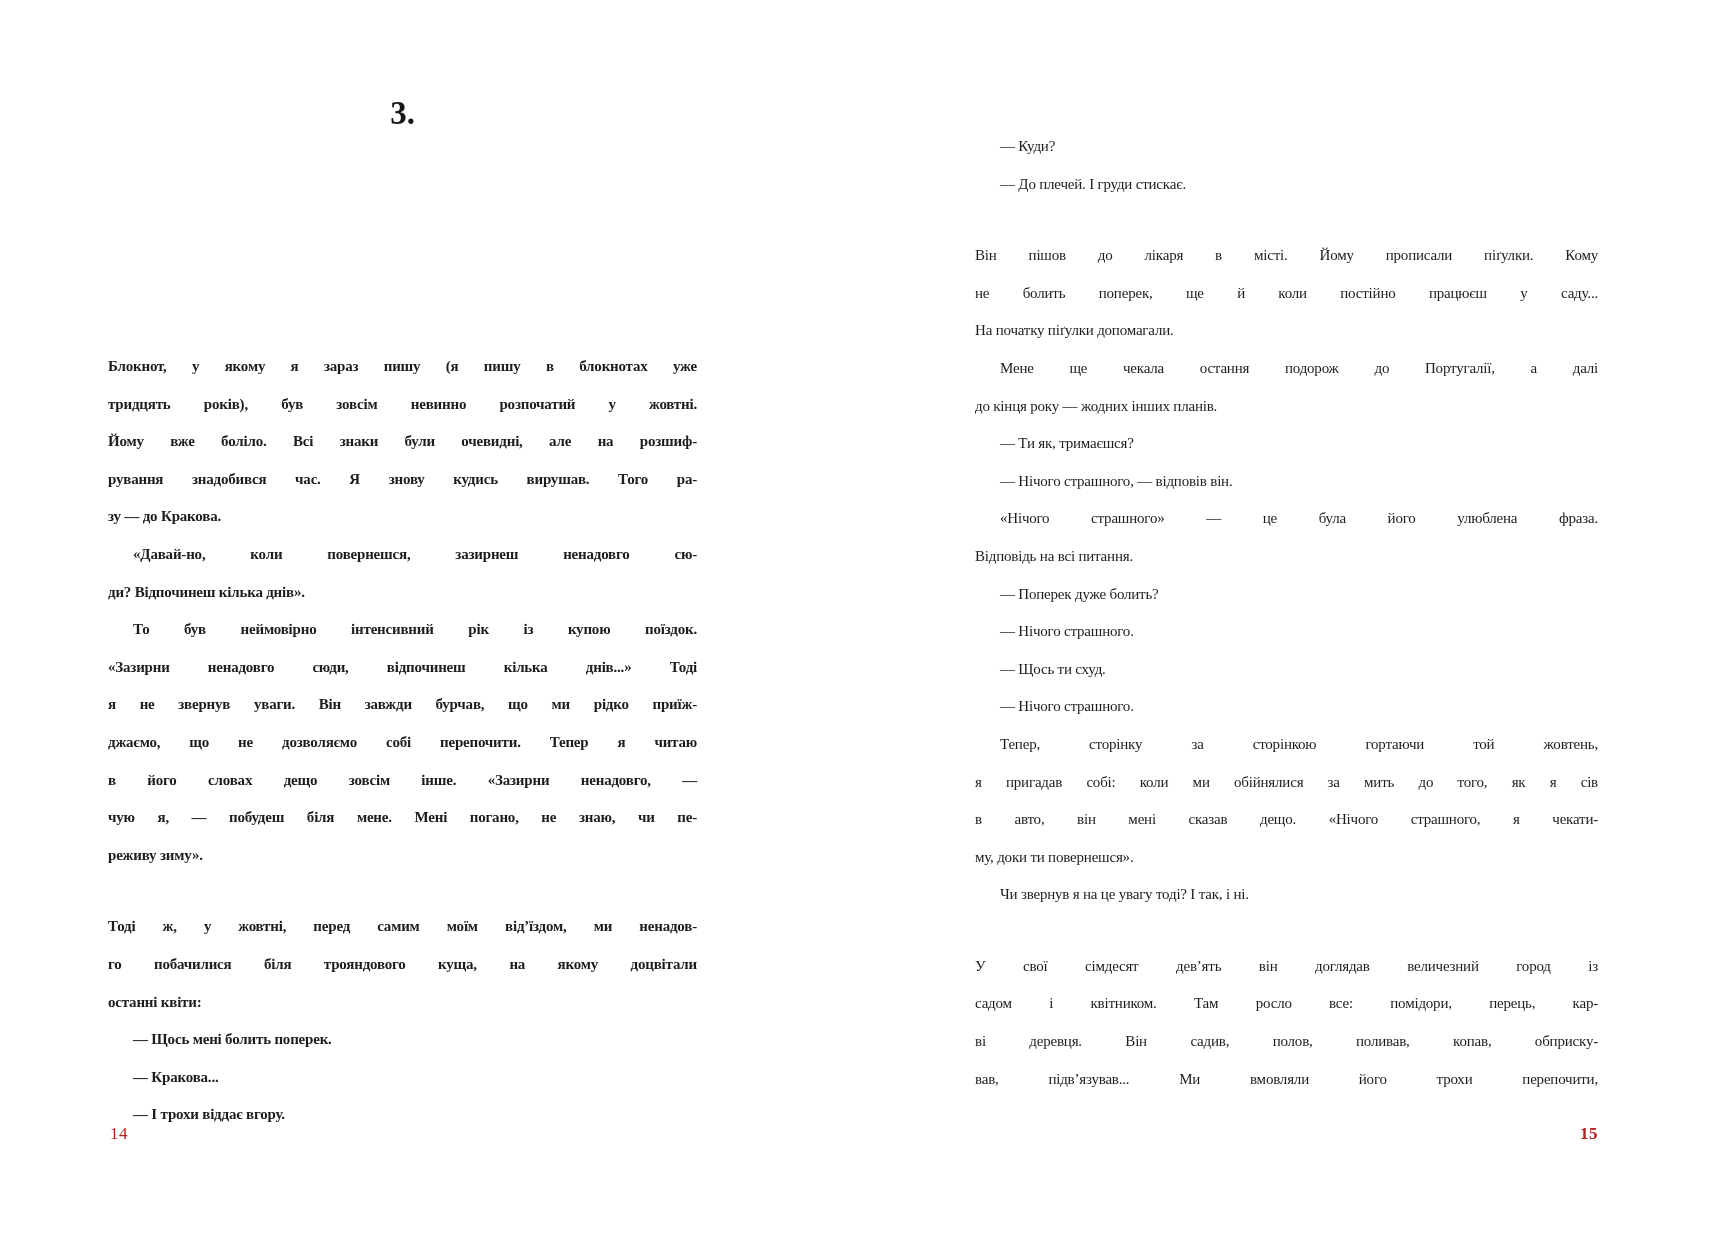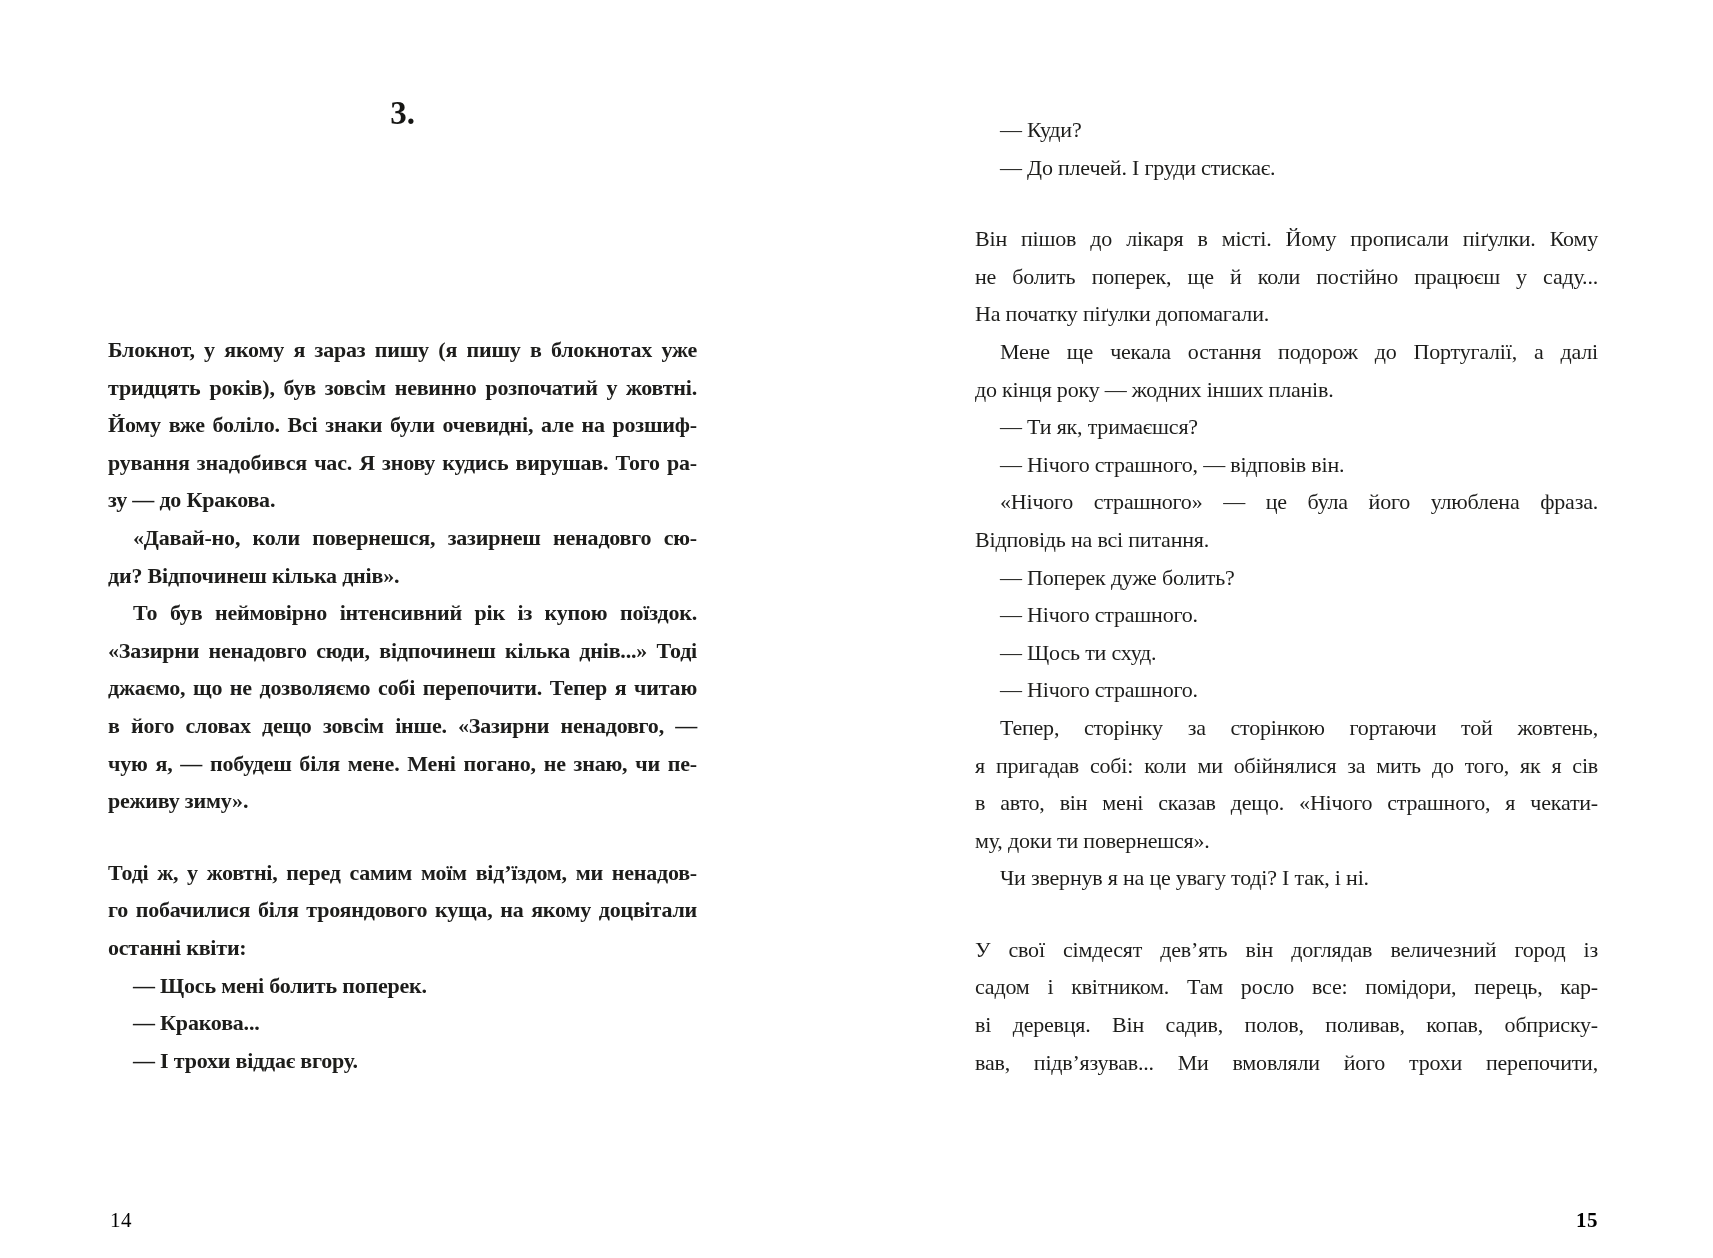--- a/index.html
+++ b/index.html
@@ -18,35 +18,36 @@
     left: 108px;
     top: 95px;
     width: 589px;
     text-align: center;
     font-size: 33px;
     font-weight: 700;
     color: #161614;
   }
   .body-block {
     position: absolute;
-    font-size: 22px;
+    font-size: 15px;
     line-height: 37.6px;
     letter-spacing: -0.2px;
+    margin-top: 17px;
   }
   #left-body  { left: 108px; top: 331px; width: 589px; font-weight: bold; }
   #right-body { left: 975px; top: 111px; width: 623px; }
   .line { min-height: 37.6px; }
   .line.just { text-align: justify; text-align-last: justify; }
   .line.ind  { text-indent: 25px; }
   .gap { height: 34px; }
   .folio {
     position: absolute;
-    top: 1208px;
-    font-size: 21px;
-    color: #000000;
+    top: 1124px;
+    font-size: 17px;
+    color: #b91c1c;
     letter-spacing: 0.5px;
   }
   .folio-left  { left: 110px; }
   .folio-right { left: 975px; width: 623px; text-align: right; font-weight: bold; }
 </style>
 </head>
 <body>
 
 <div class="spread">
 
@@ -55,20 +56,21 @@
     <div class="body-block" id="left-body">
         <div class="line just">Блокнот, у якому я зараз пишу (я пишу в блокнотах уже</div>
         <div class="line just">тридцять років), був зовсім невинно розпочатий у жовтні.</div>
         <div class="line just">Йому вже боліло. Всі знаки були очевидні, але на розшиф-</div>
         <div class="line just">рування знадобився час. Я знову кудись вирушав. Того ра-</div>
         <div class="line">зу — до Кракова.</div>
         <div class="line just ind">«Давай-но, коли повернешся, зазирнеш ненадовго сю-</div>
         <div class="line">ди? Відпочинеш кілька днів».</div>
         <div class="line just ind">То був неймовірно інтенсивний рік із купою поїздок.</div>
         <div class="line just">«Зазирни ненадовго сюди, відпочинеш кілька днів...» Тоді</div>
+        <div class="line just">я не звернув уваги. Він завжди бурчав, що ми рідко приїж-</div>
         <div class="line just">джаємо, що не дозволяємо собі перепочити. Тепер я читаю</div>
         <div class="line just">в його словах дещо зовсім інше. «Зазирни ненадовго, —</div>
         <div class="line just">чую я, — побудеш біля мене. Мені погано, не знаю, чи пе-</div>
         <div class="line">реживу зиму».</div>
         <div class="gap"></div>
         <div class="line just">Тоді ж, у жовтні, перед самим моїм від’їздом, ми ненадов-</div>
         <div class="line just">го побачилися біля трояндового куща, на якому доцвітали</div>
         <div class="line">останні квіти:</div>
         <div class="line ind">— Щось мені болить поперек.</div>
         <div class="line ind">— Кракова...</div>

